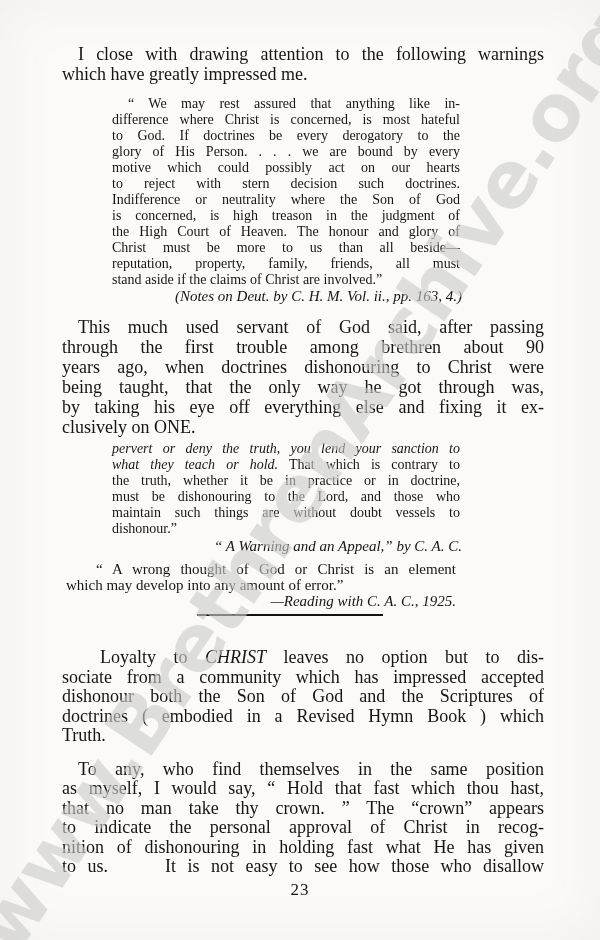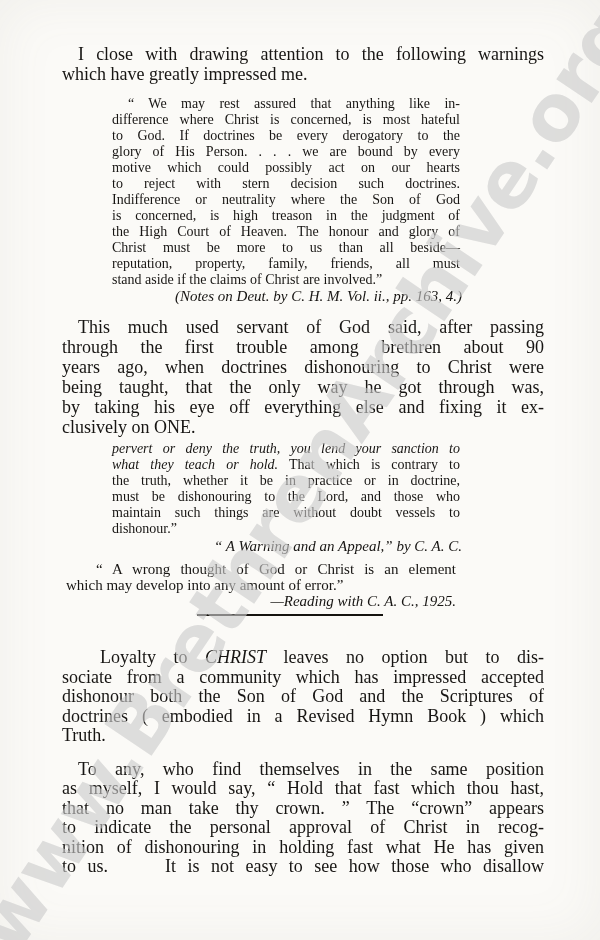--- a/index.html
+++ b/index.html
@@ -119,13 +119,14 @@
       <div class="block body" style="margin-top: 14px; line-height: 19.5px;">
         <div class="ln just" style="text-indent: 16px;"><span>To any, who find themselves in the same position</span></div>
         <div class="ln just"><span>as myself, I would say, “ Hold that fast which thou hast,</span></div>
         <div class="ln just"><span>that no man take thy crown. ”  The “crown” appears</span></div>
         <div class="ln just"><span>to indicate the personal approval of Christ in recog-</span></div>
         <div class="ln just"><span>nition of dishonouring in holding fast what He has given</span></div>
         <div class="ln just"><span>to us.&nbsp;&nbsp;&nbsp;&nbsp; It is not easy to see how those who disallow</span></div>
       </div>
     </div>
   <div class="watermark" style="color: rgb(204, 204, 204);">www.BrethrenArchive.org</div>
+  <div class="page-number">23</div>
 </div>
 
 </body></html>

